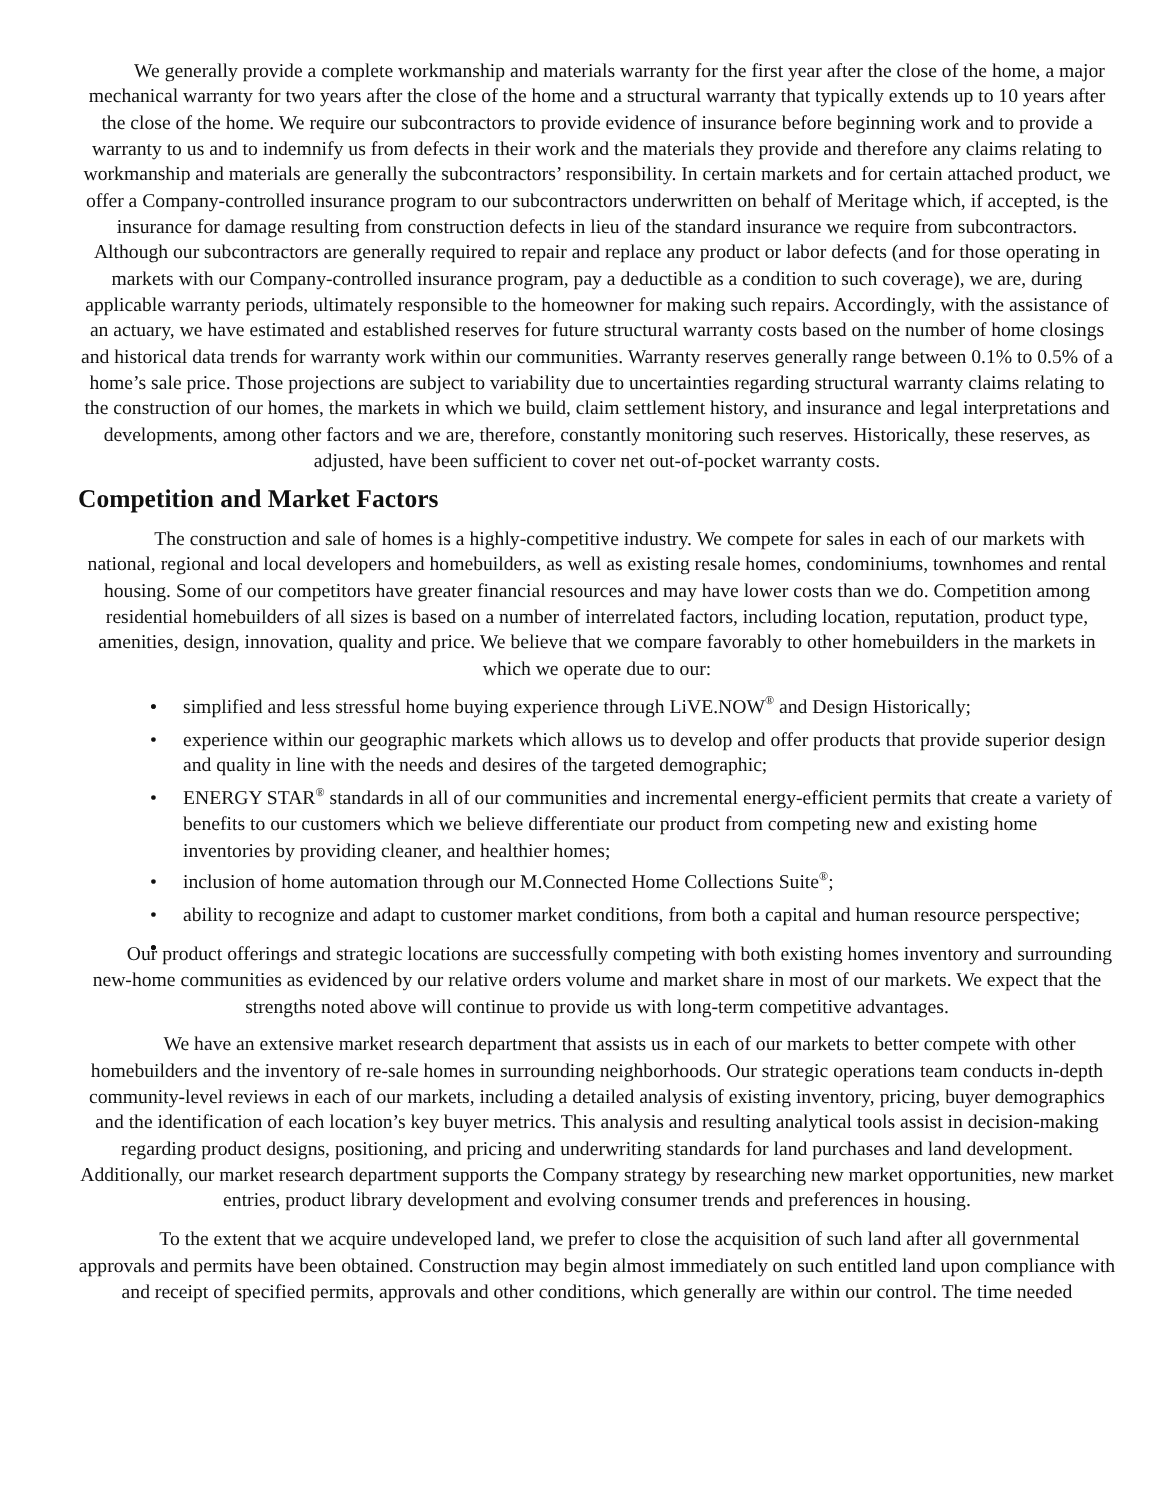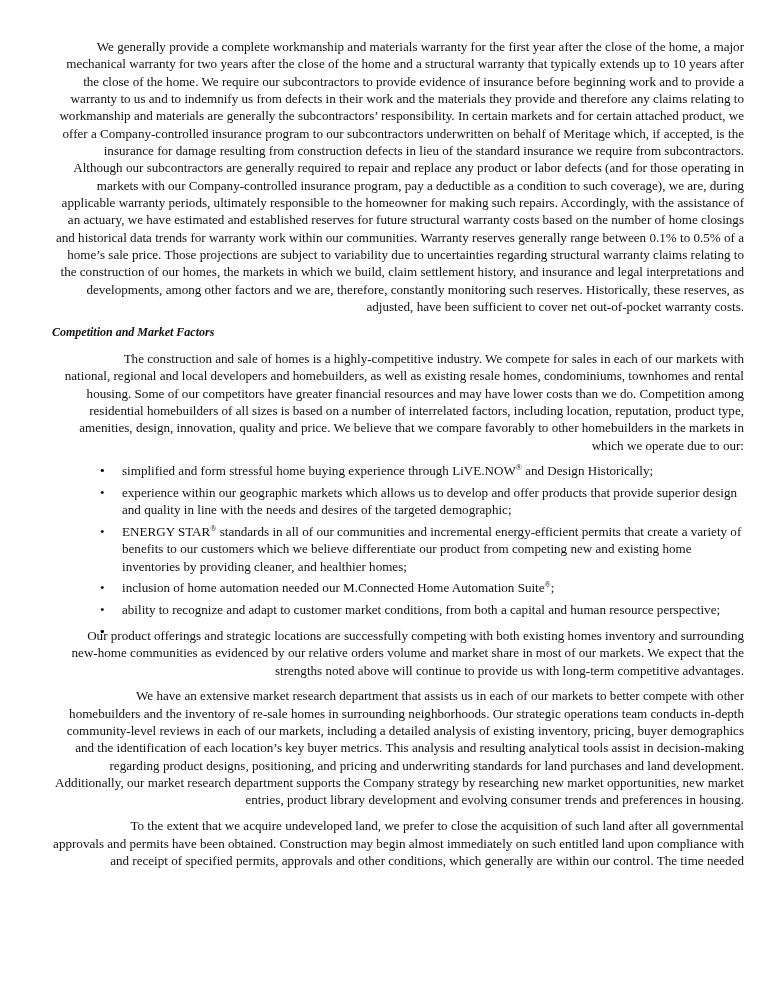--- a/index.html
+++ b/index.html
@@ -19,26 +19,25 @@
       position: absolute;
       left: 52px;
       top: 38px;
       width: 692px;
       font-size: 13.1px;
       line-height: 17.35px;
     }
     p {
       margin: 0 0 8.5px 0;
       text-indent: 30px;
-      text-align: right;
+      text-align: center;
     }
     h3 {
       margin: 0 0 8.5px 0;
-      font-size: 12px;
-      font-style: italic;
+      font-size: 17px;
       font-weight: bold;
       line-height: 17.35px;
     }
     ul.bullets {
       list-style: none;
       margin: 0 0 8.5px 0;
       padding: 0;
     }
     ul.bullets li {
       position: relative;
@@ -75,33 +74,33 @@
   <h3>Competition and Market Factors</h3>
 
   <p>The construction and sale of homes is a highly-competitive industry. We compete for sales in each of our markets with national, regional and local developers and homebuilders, as well as existing resale homes, condominiums, townhomes and rental housing. Some of our competitors have greater financial resources and may have lower costs than we do. Competition among residential homebuilders of all sizes is based on a number of interrelated factors, including location, reputation, product type, amenities, design, innovation, quality and price. We believe that we compare favorably to other homebuilders in the markets in which we operate due to our:</p>
 
   <ul class="bullets">
     <li>
       <span class="bullet">•</span>
     </li>
     <li>
       <span class="bullet">•</span>
-      <span>simplified and form stressful home buying experience through LiVE.NOW</span><sup>®</sup><span> and Design Historically;</span>
+      <span>simplified and less stressful home buying experience through LiVE.NOW</span><sup>®</sup><span> and Design Historically;</span>
     </li>
     <li>
       <span class="bullet">•</span>
       <span>experience within our geographic markets which allows us to develop and offer products that provide superior design and quality in line with the needs and desires of the targeted demographic;</span>
     </li>
     <li>
       <span class="bullet">•</span>
       <span>ENERGY STAR</span><sup>®</sup><span> standards in all of our communities and incremental energy-efficient permits that create a variety of benefits to our customers which we believe differentiate our product from competing new and existing home inventories by providing cleaner, and healthier homes;</span>
     </li>
     <li>
       <span class="bullet">•</span>
-      <span>inclusion of home automation needed our M.Connected Home Automation Suite</span><sup>®</sup><span>;</span>
+      <span>inclusion of home automation through our M.Connected Home Collections Suite</span><sup>®</sup><span>;</span>
     </li>
     <li>
       <span class="bullet">•</span>
       <span>ability to recognize and adapt to customer market conditions, from both a capital and human resource perspective;</span>
     </li>
     <li>
       <span class="bullet">•</span>
     </li>
     <li>
       <span class="bullet">•</span>

